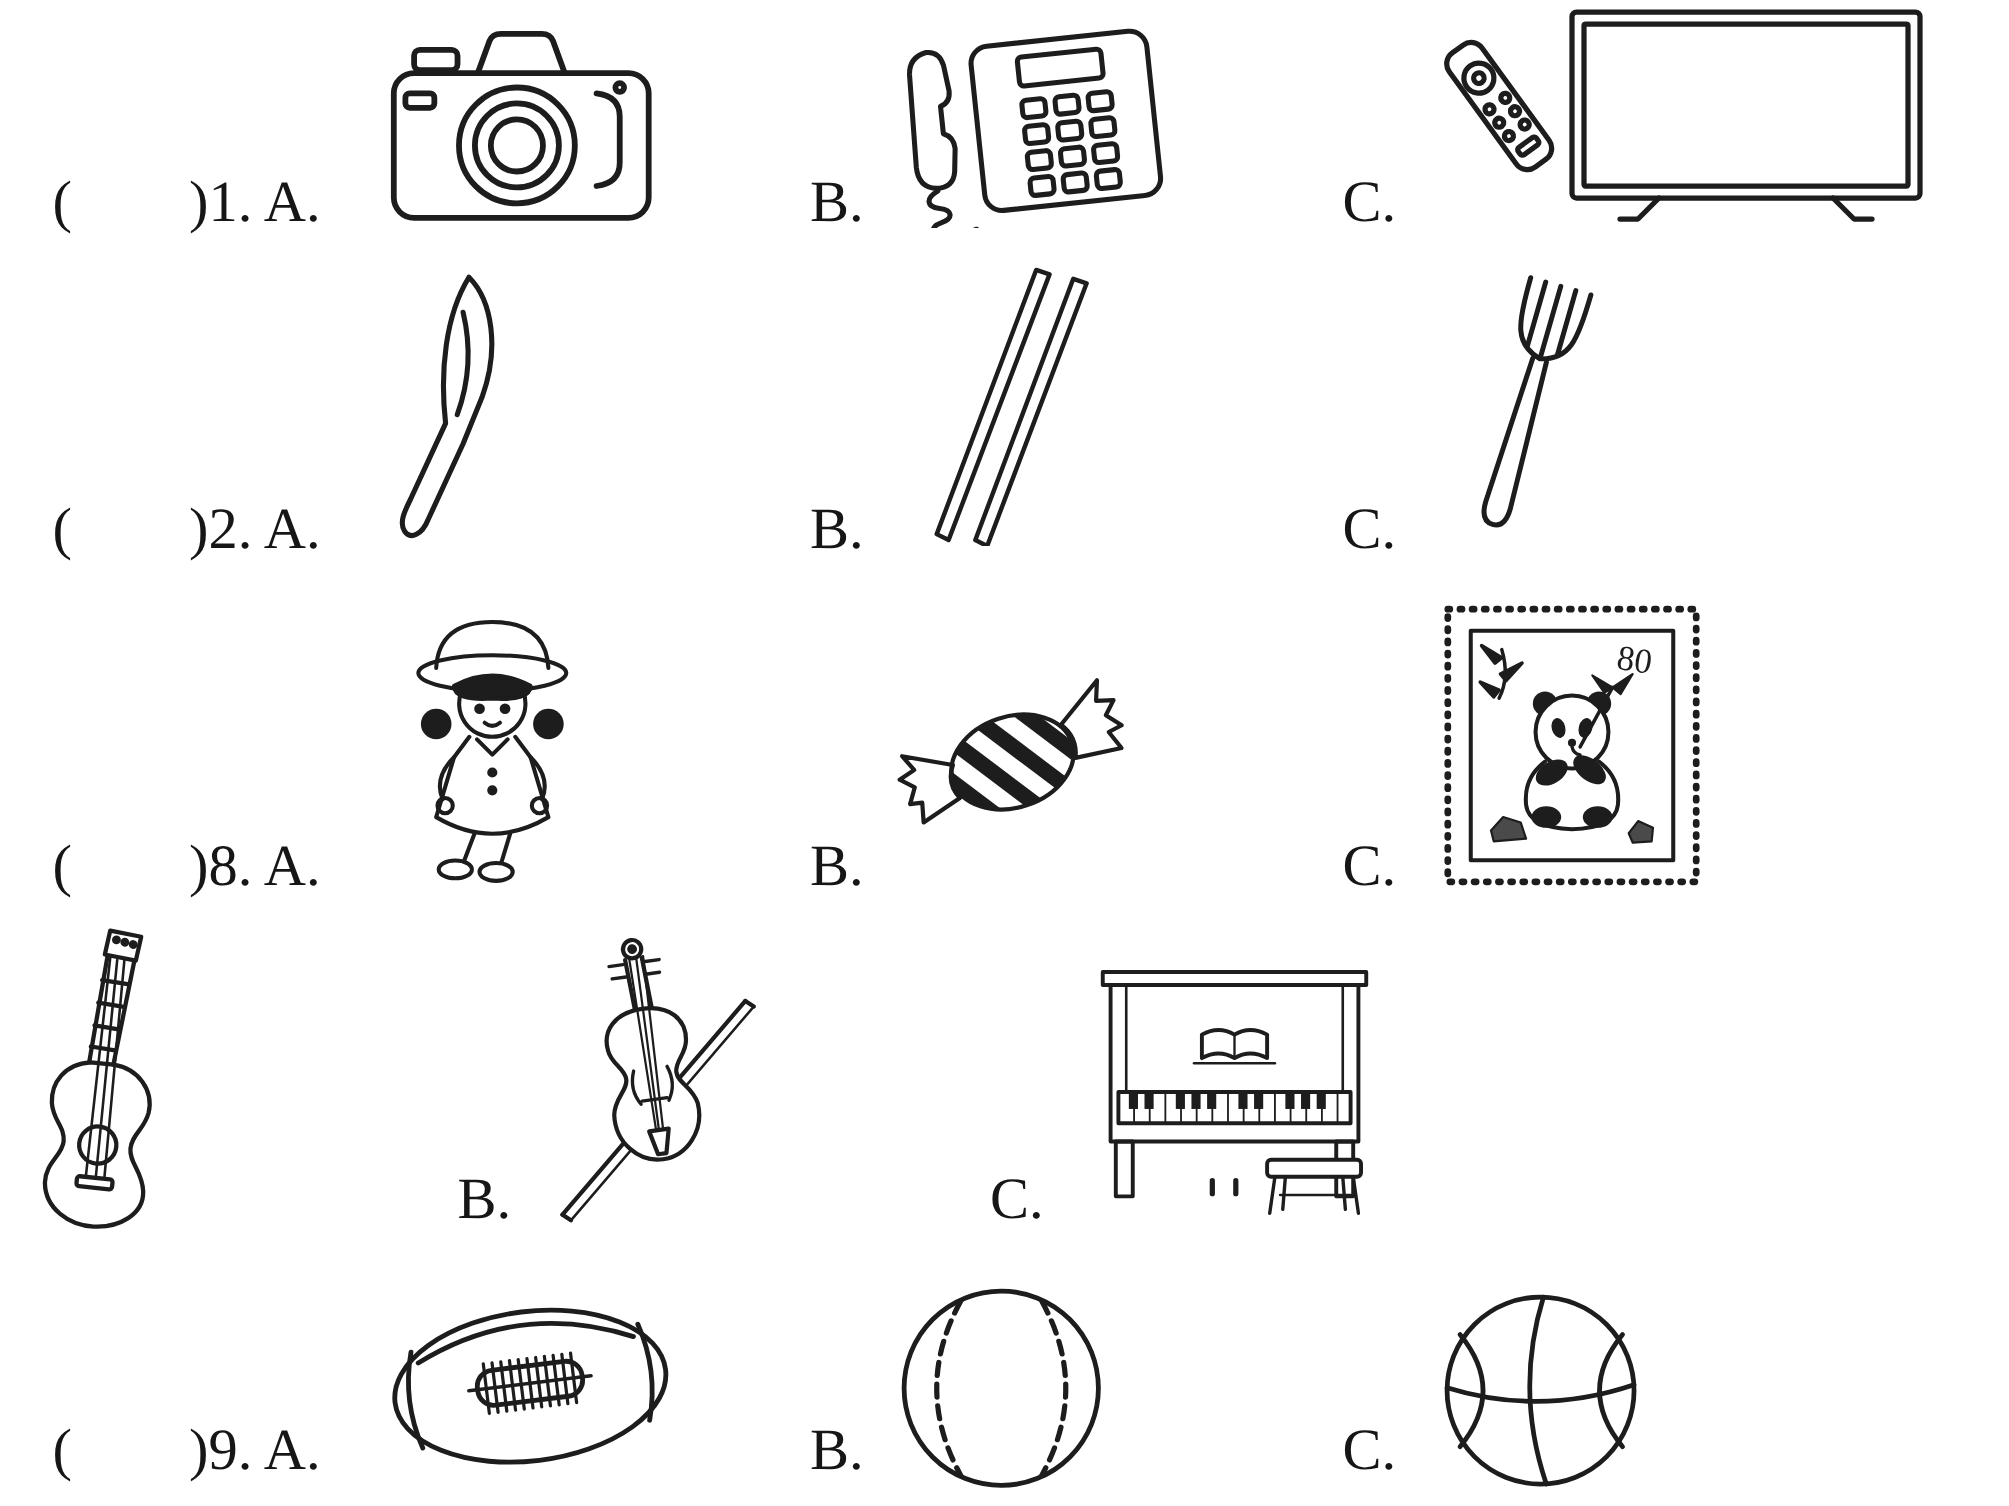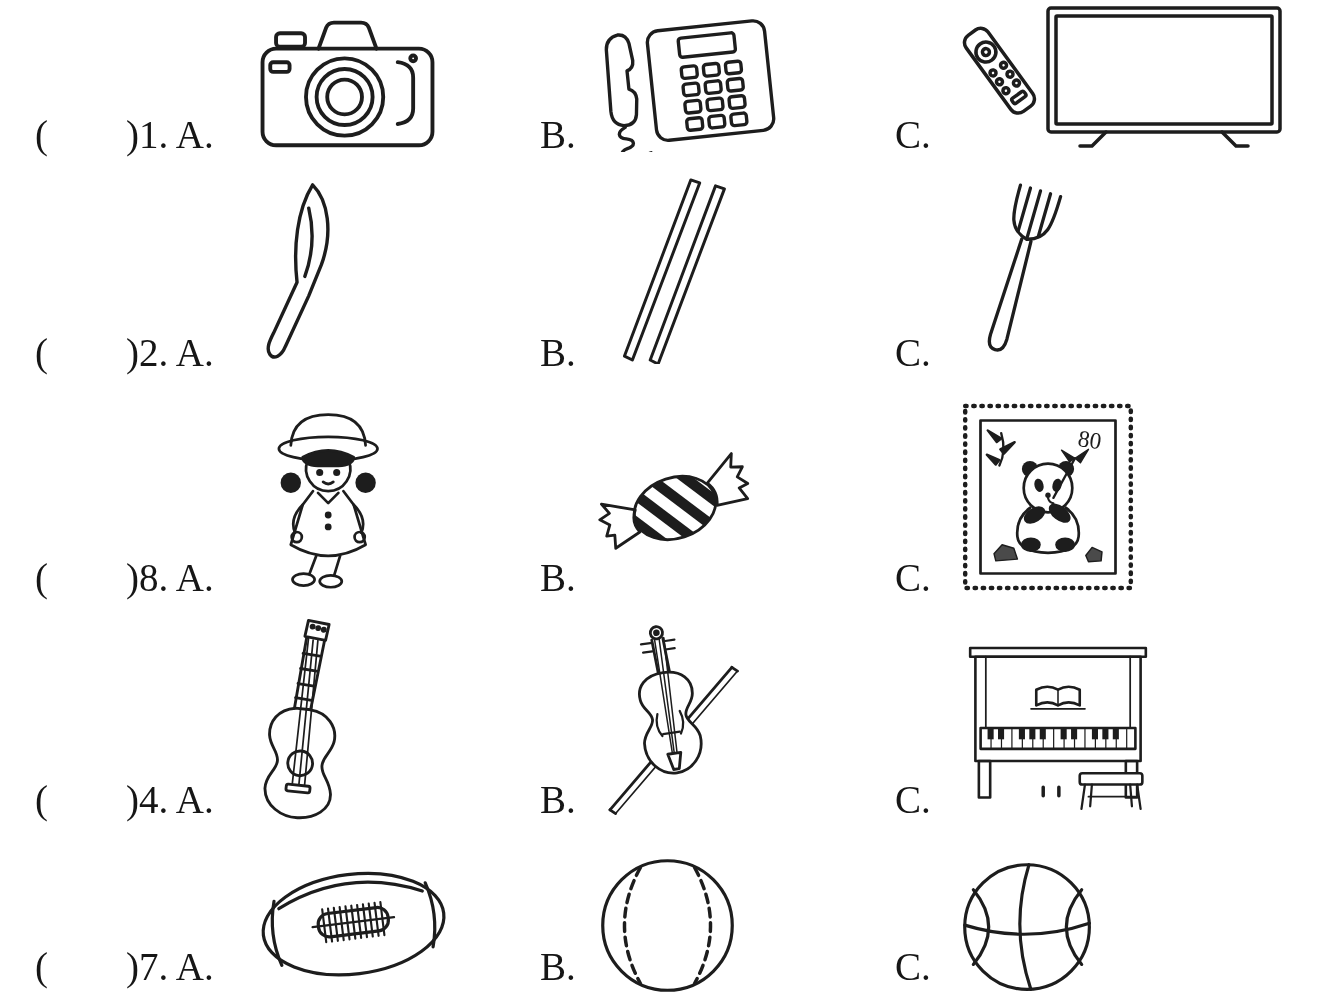--- a/index.html
+++ b/index.html
@@ -225,21 +225,20 @@
           <ellipse cx="119" cy="162" rx="11" ry="8" fill="#1d1d1d" stroke="none"></ellipse>
           <path d="M40,172 l9,-10 l13,4 l4,12 l-24,2 z" fill="#4a4a4a" stroke-width="1.6"></path>
           <path d="M142,174 l7,-9 l11,5 l-1,10 l-14,1 z" fill="#4a4a4a" stroke-width="1.6"></path>
           <text x="133" y="54" font-size="26" font-family="Liberation Serif, serif" fill="#1d1d1d" stroke="none" transform="rotate(9 145 48)">80</text>
         </g>
       </svg>
     </div>
   </div>
 
   <div class="row r4">
-    <div class="lab q">(        )4. A.</div>
 
     <div class="img a">
       <svg width="115" height="205" viewBox="0 0 120 215">
         <g fill="none" stroke="#1d1d1d" stroke-width="3" stroke-linejoin="round" stroke-linecap="round" transform="rotate(6 60 108)">
           <path d="M50,3 L72,5 L70,22 L48,20 Z"></path>
           <circle cx="55" cy="9" r="1.6" fill="#1d1d1d"></circle>
             <circle cx="61" cy="10" r="1.6" fill="#1d1d1d"></circle>
             <circle cx="67" cy="11" r="1.6" fill="#1d1d1d"></circle>
           <path d="M50,21 L45,96 M69,22 L62,96"></path>
           <path d="M48,38 L66,39 M47,54 L64,55 M46,70 L63,71 M45,85 L62,86"></path>
@@ -308,21 +307,21 @@
             <rect x="140" y="152" width="72" height="13" rx="3" fill="#ffffff"></rect>
             <path d="M146,165 L142,193 M206,165 L210,193 M154,165 L152,190 M198,165 L200,190" stroke-width="2.6"></path>
             <path d="M150,179 H204" stroke-width="2"></path>
           </g>
         </g>
       </svg>
     </div>
   </div>
 
   <div class="row r5">
-    <div class="lab q">(        )7. A.</div>
+    <div class="lab q">(        )9. A.</div>
 
     <div class="img a">
       <svg width="210" height="148" viewBox="0 0 215 150">
         <g fill="none" stroke="#1d1d1d" stroke-width="3.3" stroke-linejoin="round" stroke-linecap="round" transform="rotate(-7 107 75)">
           <ellipse cx="106" cy="75" rx="93" ry="51"></ellipse>
           <path d="M28,42 Q18,75 28,108"></path>
           <path d="M184,42 Q194,75 184,108"></path>
           <path d="M32,50 Q106,16 180,50"></path>
           <rect x="70" y="61" width="72" height="24" rx="11"></rect>
           <path d="M64,73 H148" stroke-width="2.4"></path>

